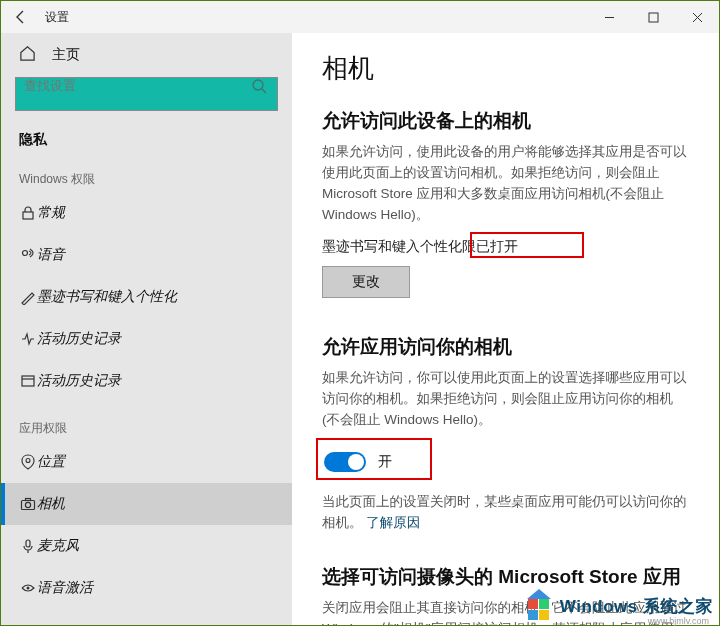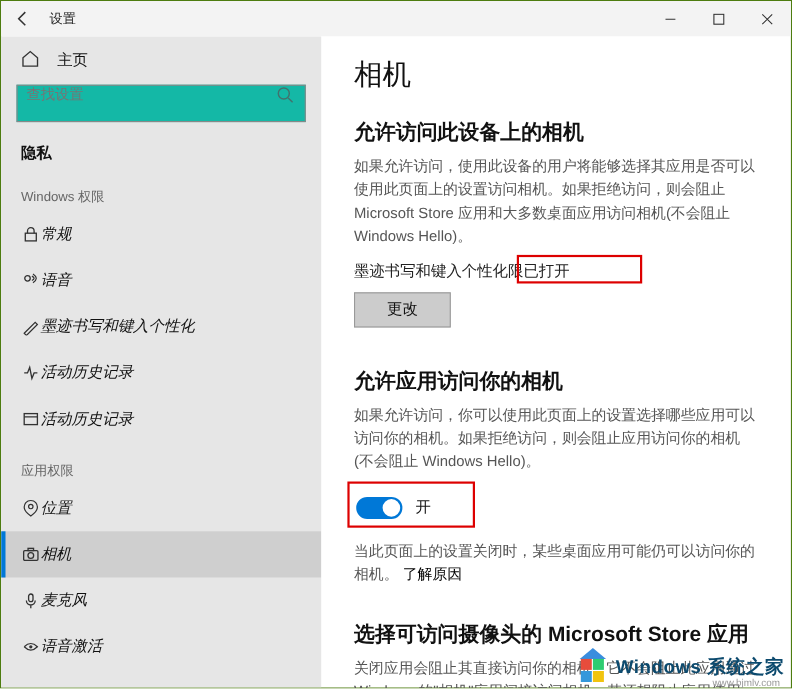--- a/index.html
+++ b/index.html
@@ -28,21 +28,21 @@
 .navlist { display: flex; flex-direction: column; }
 .navitem { display: flex; align-items: center; height: 42px; padding-left: 18px; font-size: 14px; color: #111; cursor: pointer; position: relative; font-style: italic; }
 .navitem.selected { background: #cfcfcf; }
 .navitem.selected::before { content:""; position:absolute; left:0; top:0; bottom:0; width:4px; background:#0078d7; }
 .navitem .nicon { width: 18px; height: 18px; display:flex; align-items:center; justify-content:center; color:#333; }
 
 .content { flex: 1; overflow-y: auto; padding: 18px 30px 18px 30px; }
 .h1 { font-size: 26px; font-weight: 400; color: #111; margin-bottom: 22px; }
 .h2 { font-size: 19px; font-weight: 600; color: #111; margin-top: 8px; margin-bottom: 8px; }
 .para { font-size: 13.5px; color: #555; line-height: 1.55; margin-bottom: 12px; max-width: 410px; }
-.link { color: #000000; cursor: pointer; }
+.link { color: #0c4a6e; cursor: pointer; }
 .statusline { font-size: 14px; color: #222; margin-top: 6px; margin-bottom: 10px; }
 .btn { display: inline-flex; align-items:center; justify-content:center; min-width: 88px; height: 32px; background: #ccc; border: 1px solid #999; font-size: 14px; color:#111; cursor:pointer; padding:0 18px; }
 
 .toggle { display:flex; align-items:center; gap:12px; margin-top:4px; }
 .toggle .track { width:42px; height:20px; border-radius:10px; background:#0078d7; position:relative; }
 .toggle .knob { position:absolute; right:2px; top:2px; width:16px; height:16px; background:#fff; border-radius:50%; }
 .toggle .lbl { font-size:14px; color:#111; }
 .red-overlay { position:absolute; border:2px solid #d00; pointer-events:none; }
 
 .watermark { position:absolute; right:6px; bottom:4px; display:flex; align-items:center; gap:6px; pointer-events:none; }

